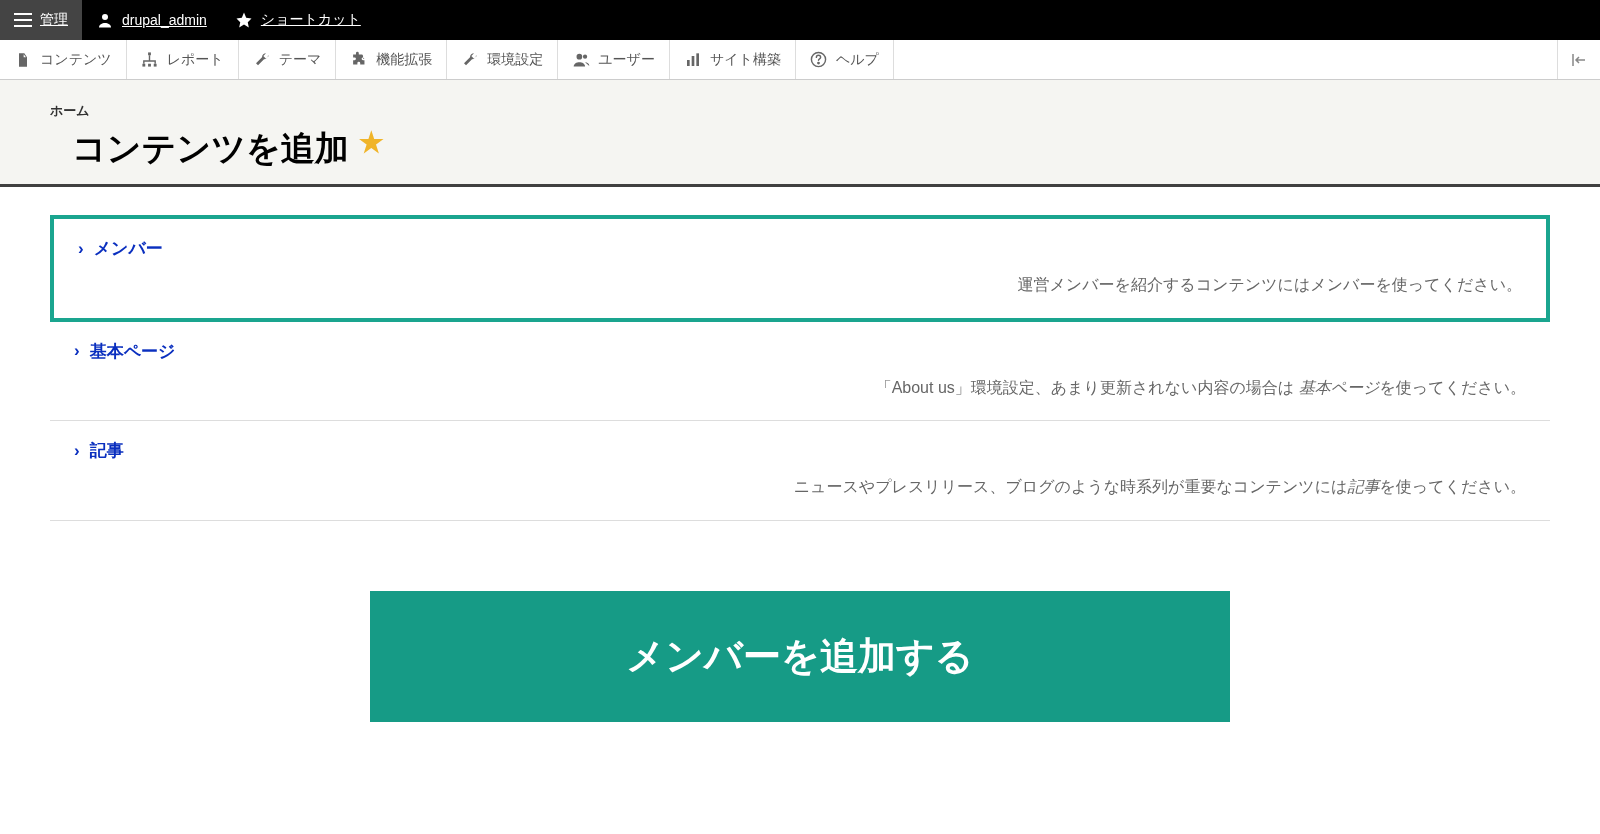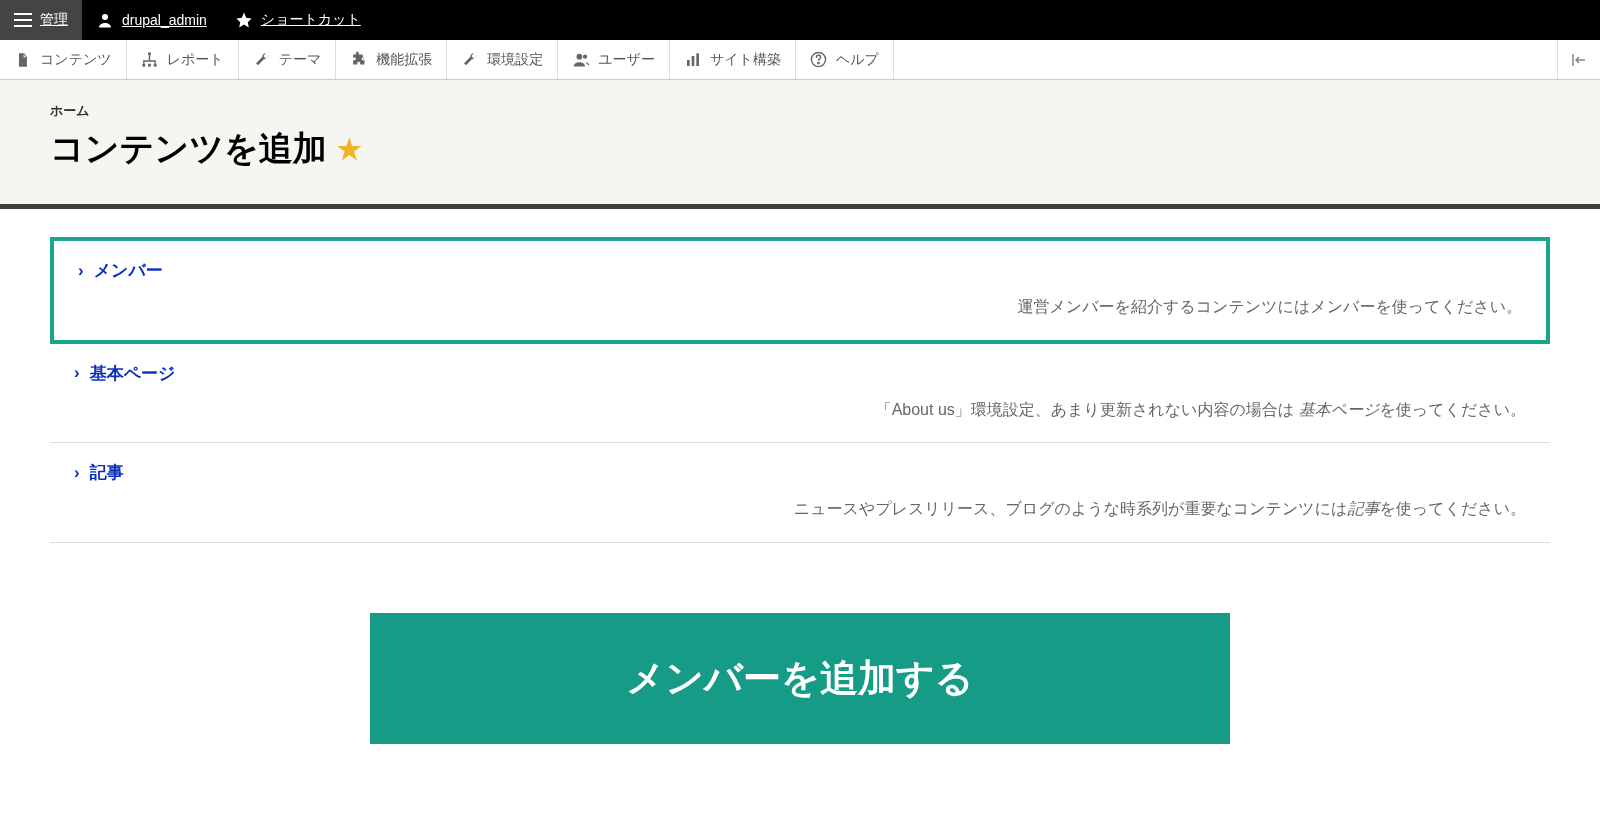--- a/index.html
+++ b/index.html
@@ -15,23 +15,23 @@
     .user-icon-svg { width: 18px; height: 18px; }
 
     
     .admin-menu { background: #fff; border-bottom: 1px solid #ccc; height: 40px; display: flex; align-items: stretch; font-size: 14px; color: #555; }
     .admin-menu .am-item { display: flex; align-items: center; padding: 0 14px; gap: 8px; border-right: 1px solid #ddd; cursor: pointer; }
     .admin-icon { width: 18px; height: 18px; display:flex; align-items:center; justify-content:center; }
     .admin-menu .spacer { flex: 1; }
     .admin-menu .collapse-btn { padding: 0 12px; border-left: 1px solid #ddd; display: flex; align-items: center; color: #888; cursor: pointer; }
 
     
-    .page-header-wrap { background: #f5f5f2; border-bottom: 5px solid #404040; padding: 22px 50px 32px 50px; }
+    .page-header-wrap { background: #f5f5f2; border-bottom: 3px solid #404040; padding: 22px 50px 12px 50px; }
     .breadcrumb { font-size: 13px; font-weight: 600; color: #333; }
-    .page-title { font-size: 34px; font-weight: 700; margin-top: 6px; display: flex; align-items: center; gap: 10px; }
+    .page-title { font-size: 34px; font-weight: 700; margin-top: 6px; display: flex; align-items: flex-start; gap: 10px; margin-left: 22px; }
     .title-star { color: #f0b429; font-size: 28px; }
 
     
     .content-area { padding: 28px 50px; }
     .ct-item { padding: 18px 24px 20px 24px; border-bottom: 1px solid #ddd; }
     .ct-item.highlighted { border: 4px solid #1aa58f; }
     .ct-title { display: flex; align-items: center; gap: 10px; color: #0a2fbf; font-weight: 700; font-size: 17px; cursor: pointer; }
     .ct-title .chev { color: #0a2fbf; font-weight: 700; }
     .ct-desc { margin-top: 12px; color: #666; font-size: 16px; line-height: 1.6; padding-left: 20px; text-align: right; }
     .ct-desc .emph { font-style: italic; }

